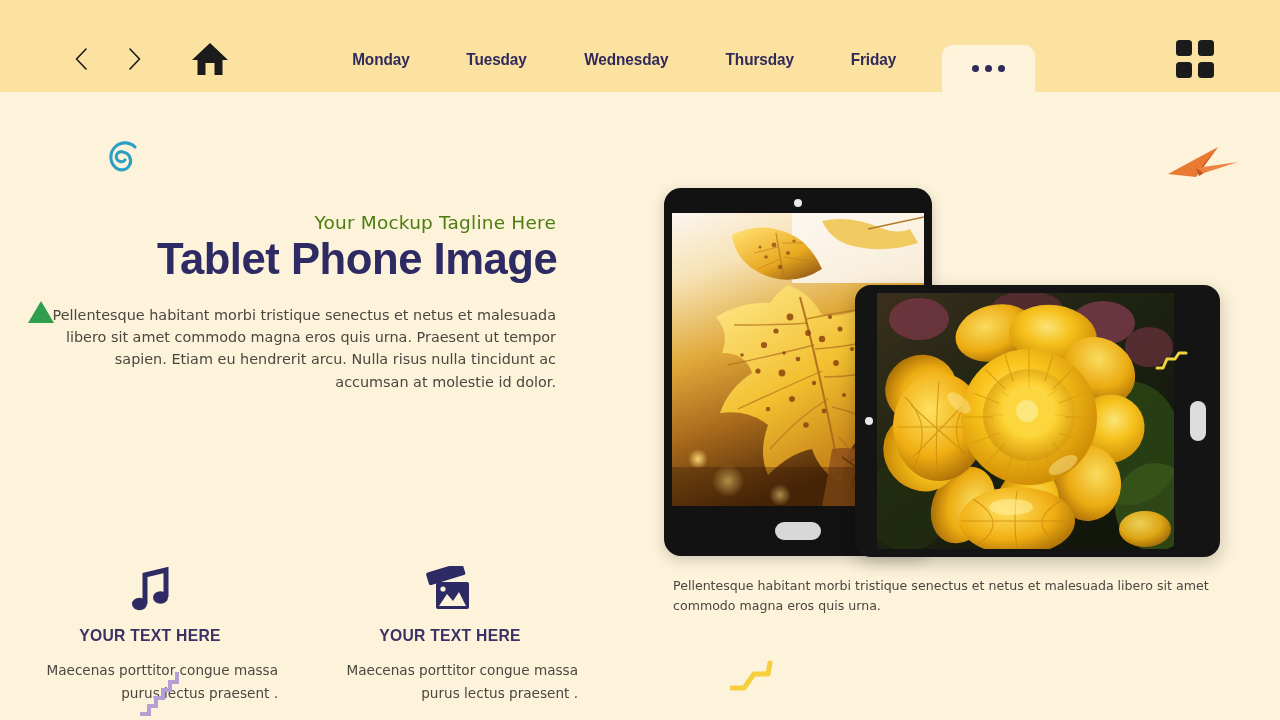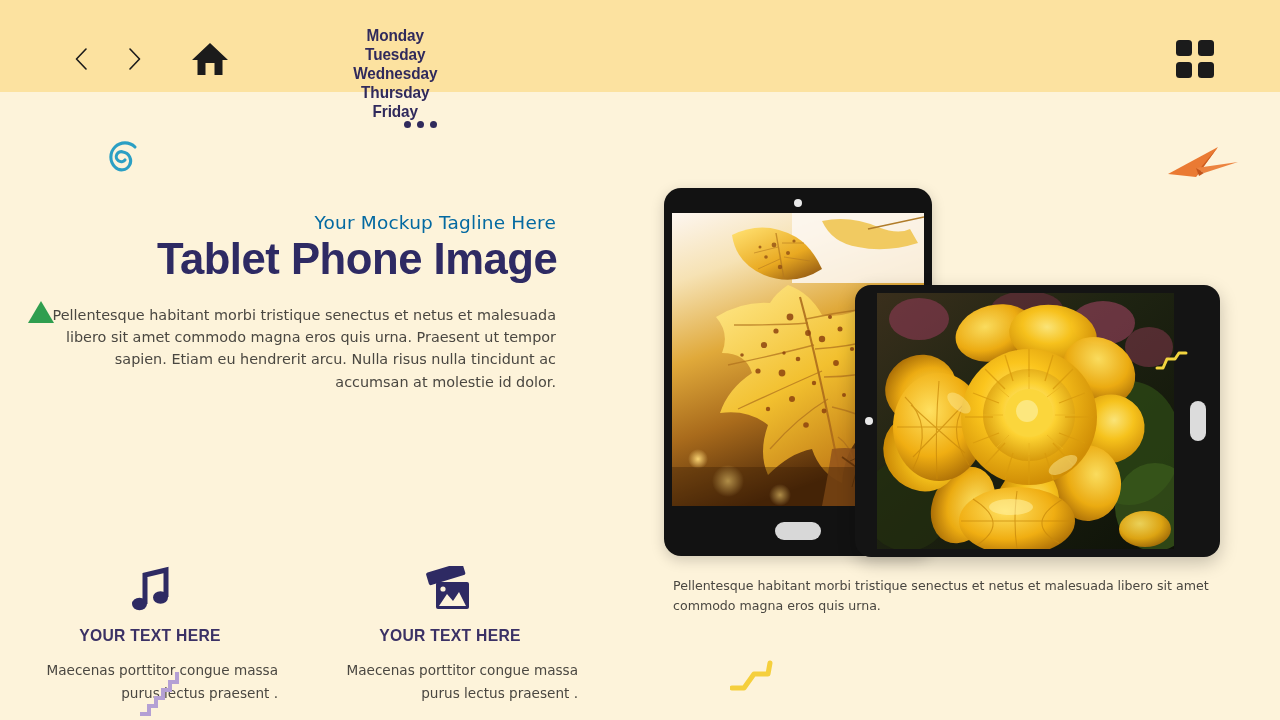--- a/index.html
+++ b/index.html
@@ -55,21 +55,20 @@
     width: 40px; height: 40px;
     display: flex; align-items: center; justify-content: center;
     cursor: pointer;
   }
 
   .nav-links {
     display: flex;
     align-items: stretch;
     margin-left: 94px;
     height: 66px;
-    flex-direction: column;
   }
 
   .nav-link {
     font-family: "Liberation Sans", sans-serif;
     font-weight: bold;
     font-size: 16.5px;
     letter-spacing: -0.1px;
     color: #302a5c;
     padding: 0 26px;
     display: flex;
@@ -123,21 +122,21 @@
     position: absolute;
     left: 0; top: 92px;
     width: 600px;
   }
 
   .tagline {
     text-align: right;
     padding-right: 44px;
     margin-top: 120px;
     font-size: 18.5px;
-    color: #0369a1;
+    color: #4d7c0f;
     letter-spacing: 0.2px;
     font-family: "DejaVu Sans", sans-serif;
   }
 
   .headline {
     text-align: right;
     padding-right: 44px;
     margin-top: 2px;
     font-size: 45px;
     line-height: 1.08;

